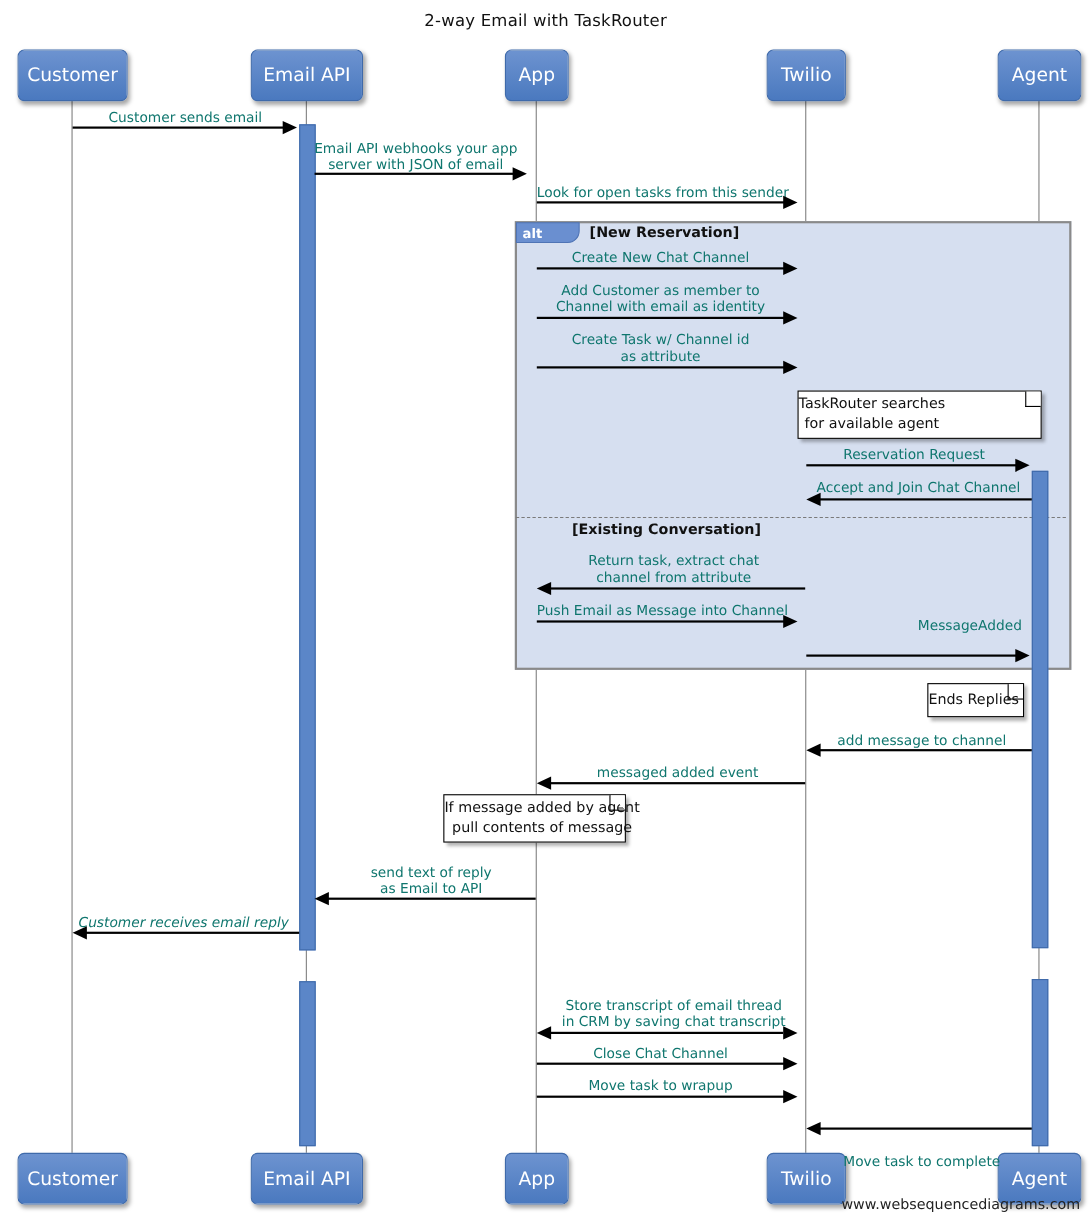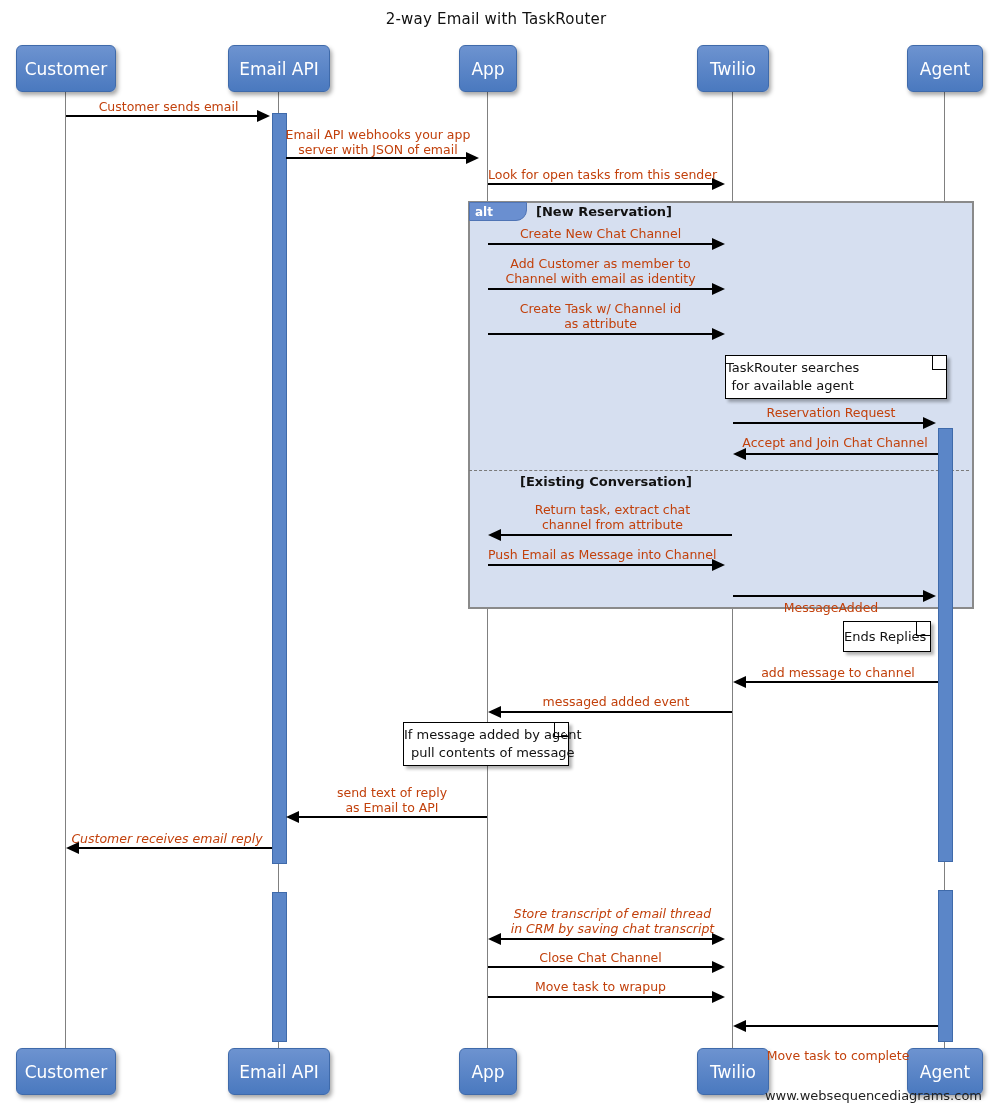--- a/index.html
+++ b/index.html
@@ -42,21 +42,21 @@
   .alt-divider{position:absolute;border-top:1px dashed #7a7a7a;}
 
   
   .msgline{position:absolute;height:0;border-top:2px solid #000;}
   .arrowR{position:absolute;width:0;height:0;
           border-top:6px solid transparent;border-bottom:6px solid transparent;
           border-left:13px solid #000;}
   .arrowL{position:absolute;width:0;height:0;
           border-top:6px solid transparent;border-bottom:6px solid transparent;
           border-right:13px solid #000;}
-  .msglabel{position:absolute;font-size:12.5px;color:#c2410c;text-align:center;
+  .msglabel{position:absolute;font-size:12.5px;color:#0f766e;text-align:center;
             line-height:15px;white-space:pre;}
 
   
   .note{position:absolute;background:#fff;border:1px solid #000;
         box-shadow:3px 3px 3px rgba(0,0,0,0.3);
         font-size:13px;color:#111;line-height:18px;
         display:flex;align-items:center;justify-content:flex-start;text-align:center;
         box-sizing:border-box;white-space:pre;}
   .note .fold{position:absolute;top:0;right:0;width:14px;height:14px;
         background:linear-gradient(225deg,#ffffff 50%, transparent 50%);
@@ -157,42 +157,42 @@
 
   <div class="msglabel" style="left:500px;top:502px;width:225px;">Return task, extract chat
 channel from attribute</div>
   <div class="msgline" style="left:500px;top:534px;width:232px;"></div>
   <div class="arrowL" style="left:488px;top:529px;"></div>
 
   <div class="msglabel" style="left:488px;top:547px;width:225px;">Push Email as Message into Channel</div>
   <div class="msgline" style="left:488px;top:564px;width:225px;"></div>
   <div class="arrowR" style="left:712px;top:559px;"></div>
 
-  <div class="msglabel" style="left:733px;top:600px;width:196px;">MessageAdded</div>
+  <div class="msglabel" style="left:733px;top:561px;width:196px;text-align:right;">MessageAdded</div>
   <div class="msgline" style="left:733px;top:595px;width:191px;"></div>
   <div class="arrowR" style="left:923px;top:590px;"></div>
 
   <div class="msglabel" style="left:740px;top:665px;width:196px;">add message to channel</div>
   <div class="msgline" style="left:745px;top:681px;width:193px;"></div>
   <div class="arrowL" style="left:733px;top:676px;"></div>
 
   <div class="msglabel" style="left:500px;top:694px;width:232px;">messaged added event</div>
   <div class="msgline" style="left:500px;top:711px;width:232px;"></div>
   <div class="arrowL" style="left:488px;top:706px;"></div>
 
   <div class="msglabel" style="left:297px;top:785px;width:190px;">send text of reply
 as Email to API</div>
   <div class="msgline" style="left:298px;top:816px;width:189px;"></div>
   <div class="arrowL" style="left:286px;top:811px;"></div>
 
   <div class="msglabel" style="left:70px;top:831px;width:194px;font-style:italic;">Customer receives email reply</div>
   <div class="msgline" style="left:78px;top:847px;width:194px;"></div>
   <div class="arrowL" style="left:66px;top:842px;"></div>
 
-  <div class="msglabel" style="left:500px;top:906px;width:225px;font-style:italic;">Store transcript of email thread
+  <div class="msglabel" style="left:500px;top:906px;width:225px;">Store transcript of email thread
 in CRM by saving chat transcript</div>
   <div class="msgline" style="left:500px;top:938px;width:212px;"></div>
   <div class="arrowL" style="left:488px;top:933px;"></div>
   <div class="arrowR" style="left:712px;top:933px;"></div>
 
   <div class="msglabel" style="left:488px;top:950px;width:225px;">Close Chat Channel</div>
   <div class="msgline" style="left:488px;top:966px;width:225px;"></div>
   <div class="arrowR" style="left:712px;top:961px;"></div>
 
   <div class="msglabel" style="left:488px;top:979px;width:225px;">Move task to wrapup</div>

